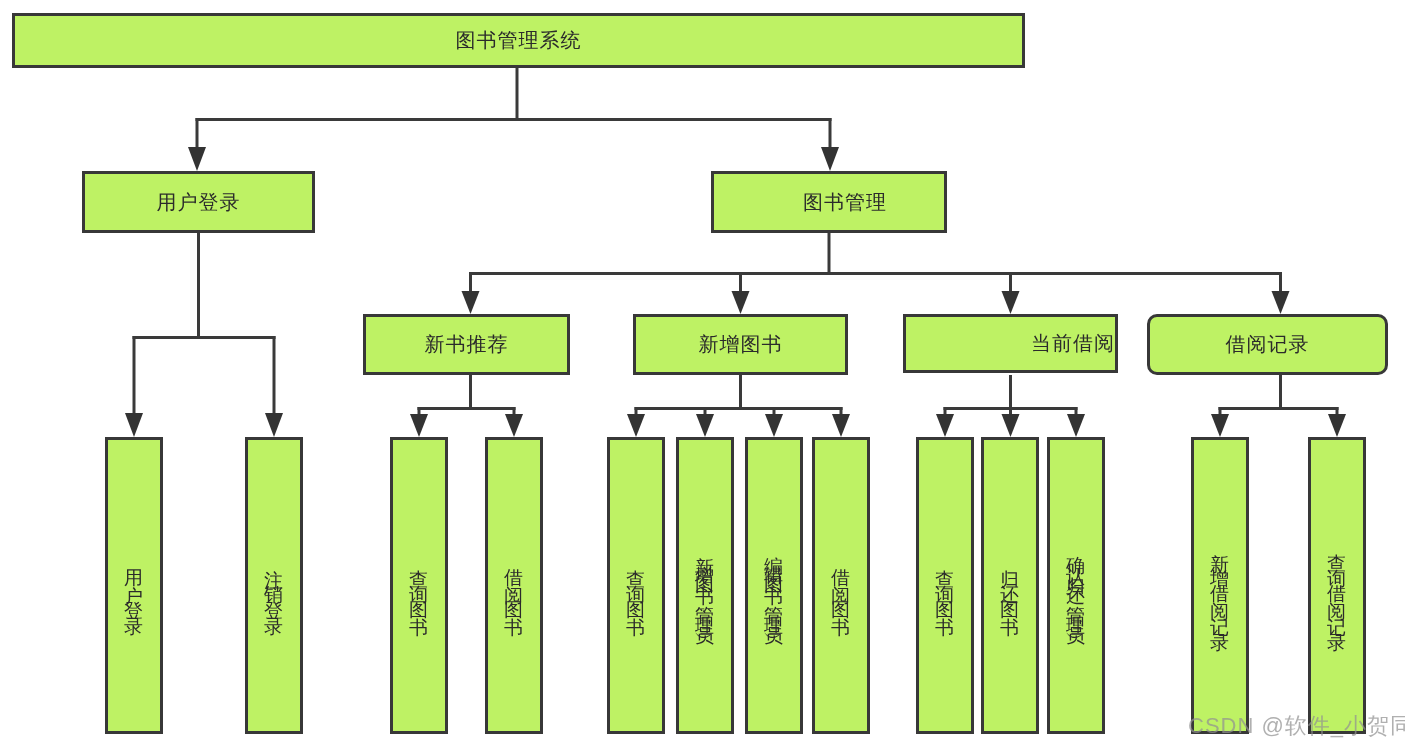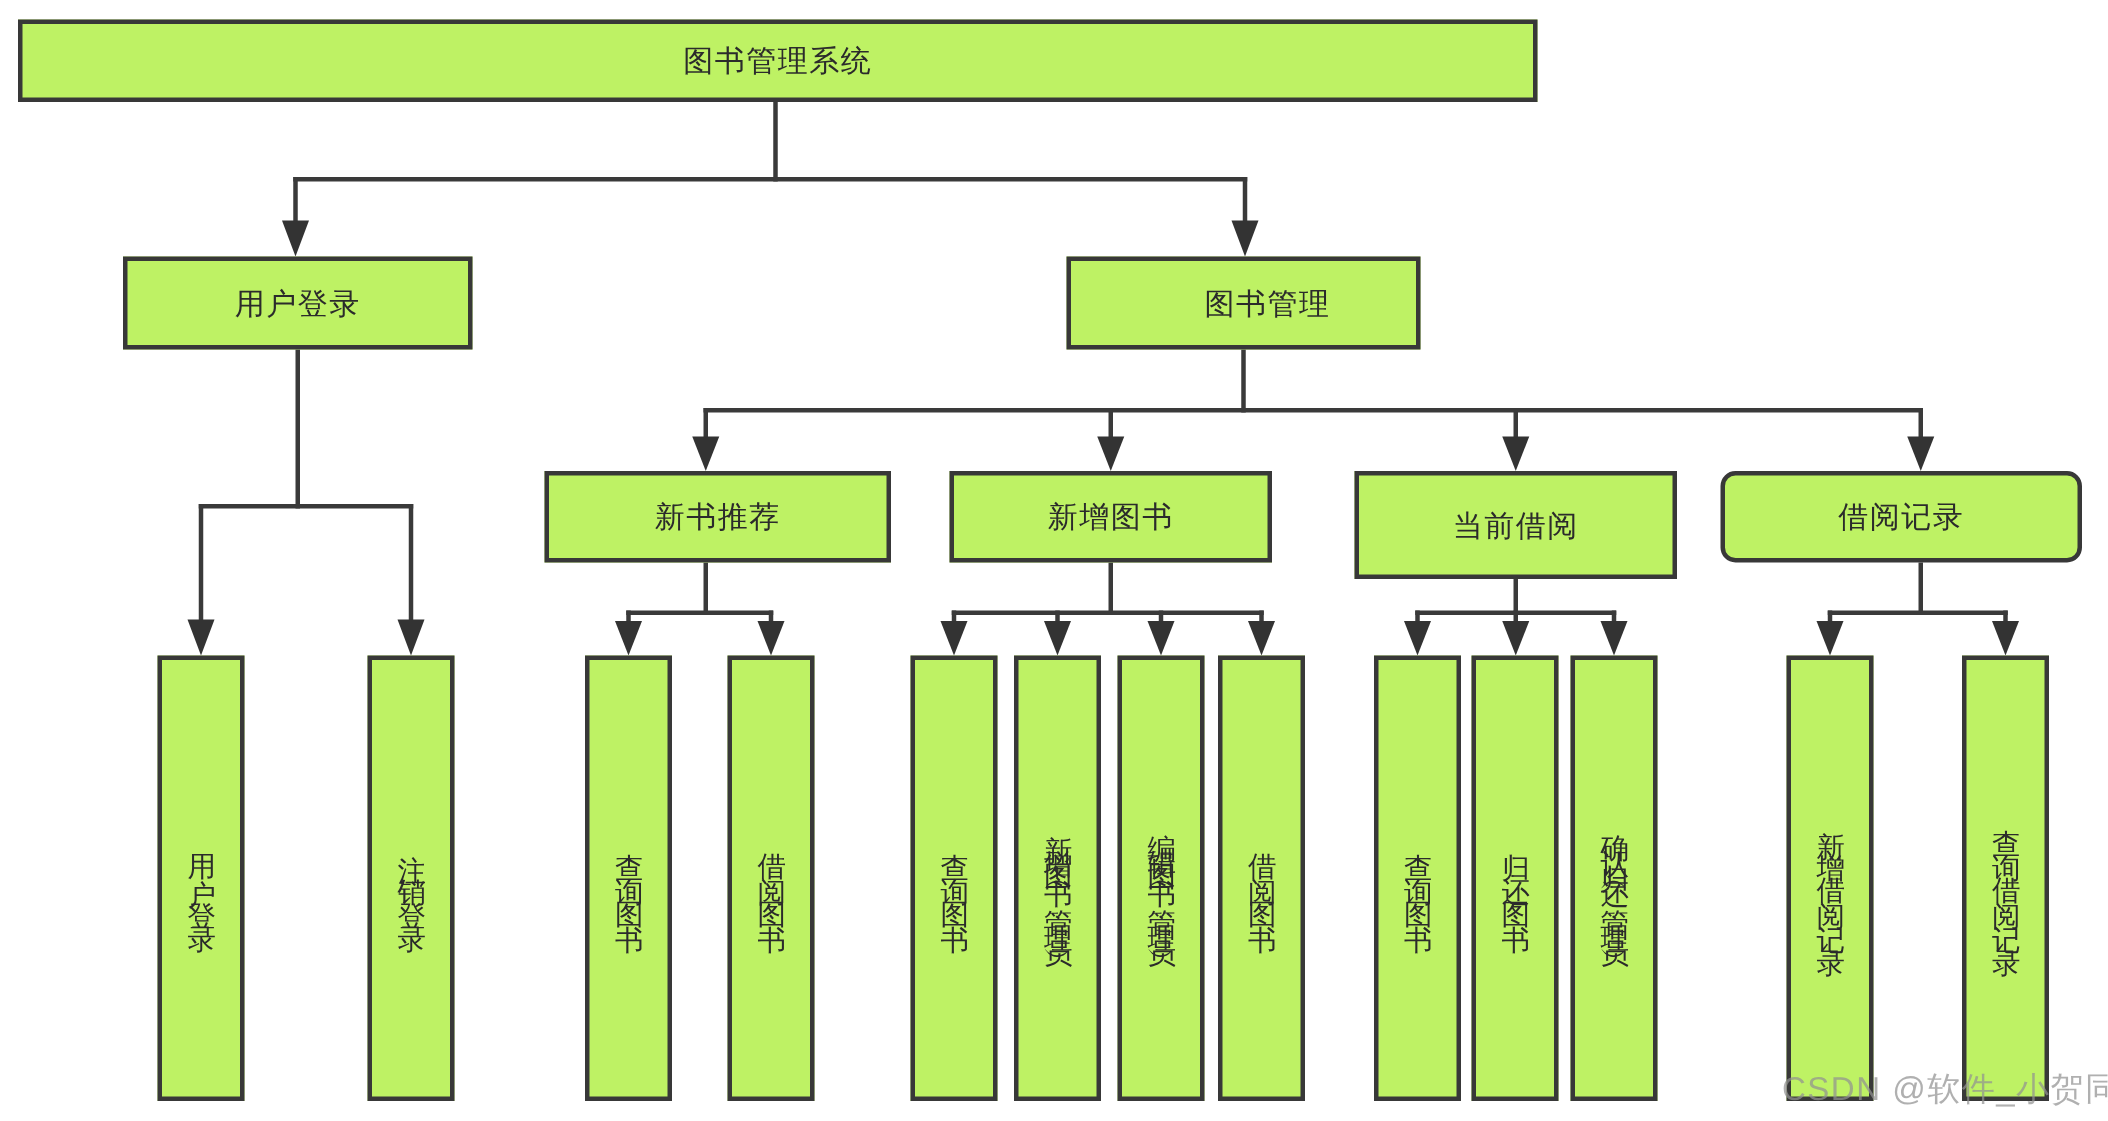--- a/index.html
+++ b/index.html
@@ -134,27 +134,27 @@
     <span class="hlabel">图书管理系统</span>
   </div>
 
   <div class="node" style="left:82px; top:171px; width:233px; height:62px;">
     <span class="hlabel">用户登录</span>
   </div>
   <div class="node" style="left:711px; top:171px; width:236px; height:62px;padding-left:32px;">
     <span class="hlabel">图书管理</span>
   </div>
 
-  <div class="node" style="left:363px; top:314px; width:231px; height:61px;">
+  <div class="node" style="left:363px; top:314px; width:207px; height:61px;">
     <span class="hlabel">新书推荐</span>
   </div>
   <div class="node" style="left:633px; top:314px; width:215px; height:61px;">
     <span class="hlabel">新增图书</span>
   </div>
-  <div class="node" style="left:903px; top:314px; width:215px; height:72px;">
+  <div class="node" style="left:903px; top:314px; width:215px; height:59px;justify-content:flex-end;">
     <span class="hlabel">当前借阅</span>
   </div>
   <div class="node" style="left:1147px; top:314px; width:241px; height:61px;border-radius:10px;">
     <span class="hlabel">借阅记录</span>
   </div>
 
   <div class="node vnode" style="left:105px;">
     <span class="vlabel">用户登录</span>
   </div>
   <div class="node vnode" style="left:245px;">

